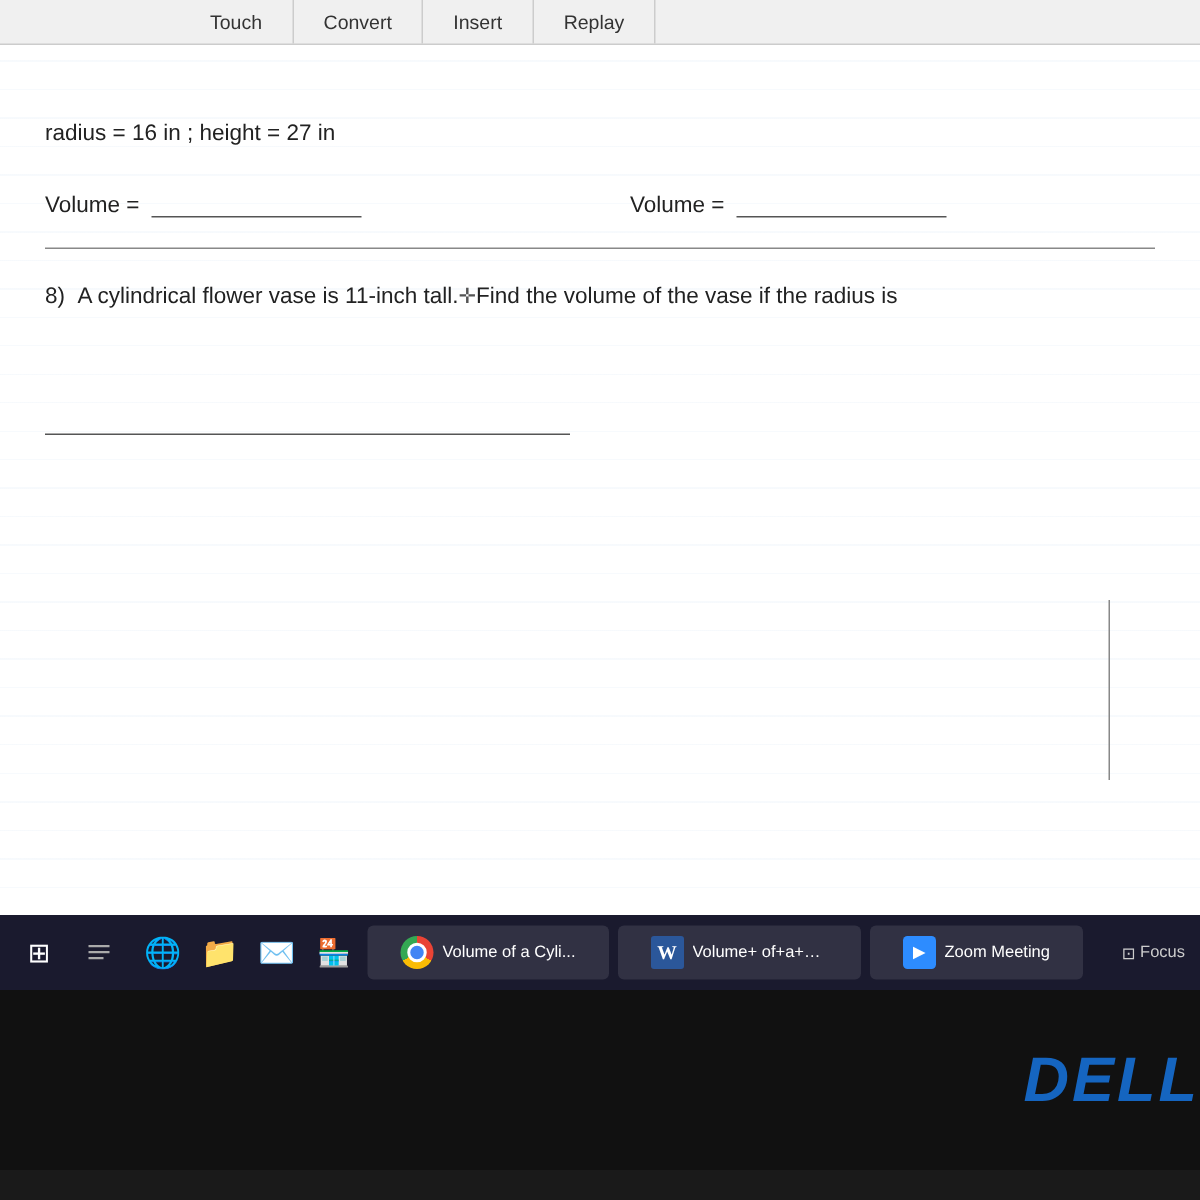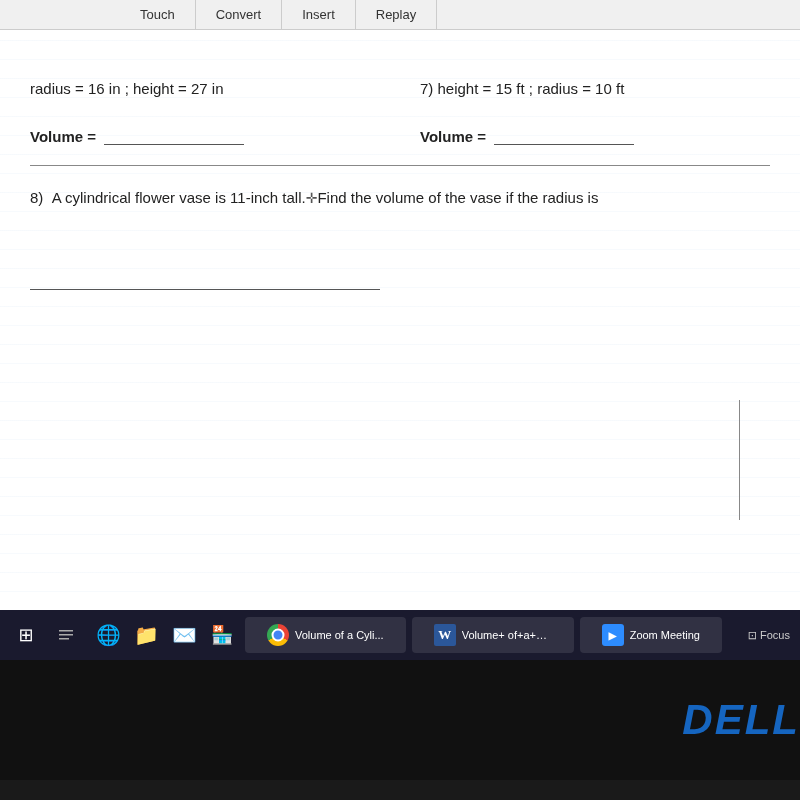--- a/index.html
+++ b/index.html
@@ -86,21 +86,20 @@
       margin-top: 30px;
       margin-bottom: 10px;
     }
 
     .volume-item {
       flex: 1;
       display: flex;
       align-items: center;
       font-size: 15px;
       color: #222;
-      font-weight: bold;
     }
 
     .volume-item:last-child {
       padding-left: 40px;
     }
 
     .underline {
       display: inline-block;
       width: 140px;
       border-bottom: 1.5px solid #555;
@@ -285,21 +284,20 @@
   <div class="toolbar-tab">Convert</div>
   <div class="toolbar-tab">Insert</div>
   <div class="toolbar-tab">Replay</div>
 </div>
 
 <div class="content-area">
   <div class="content-inner">
 
     <div class="problem-row">
       <div class="problem-left">radius = 16 in ; height = 27 in</div>
-      <div class="problem-right">7)  height = 15 ft ; radius = 10 ft</div>
     </div>
 
     <div class="volume-row">
       <div class="volume-item">
         <span>Volume =</span>
         <span class="underline"></span>
       </div>
       <div class="volume-item">
         <span>Volume =</span>
         <span class="underline"></span>

